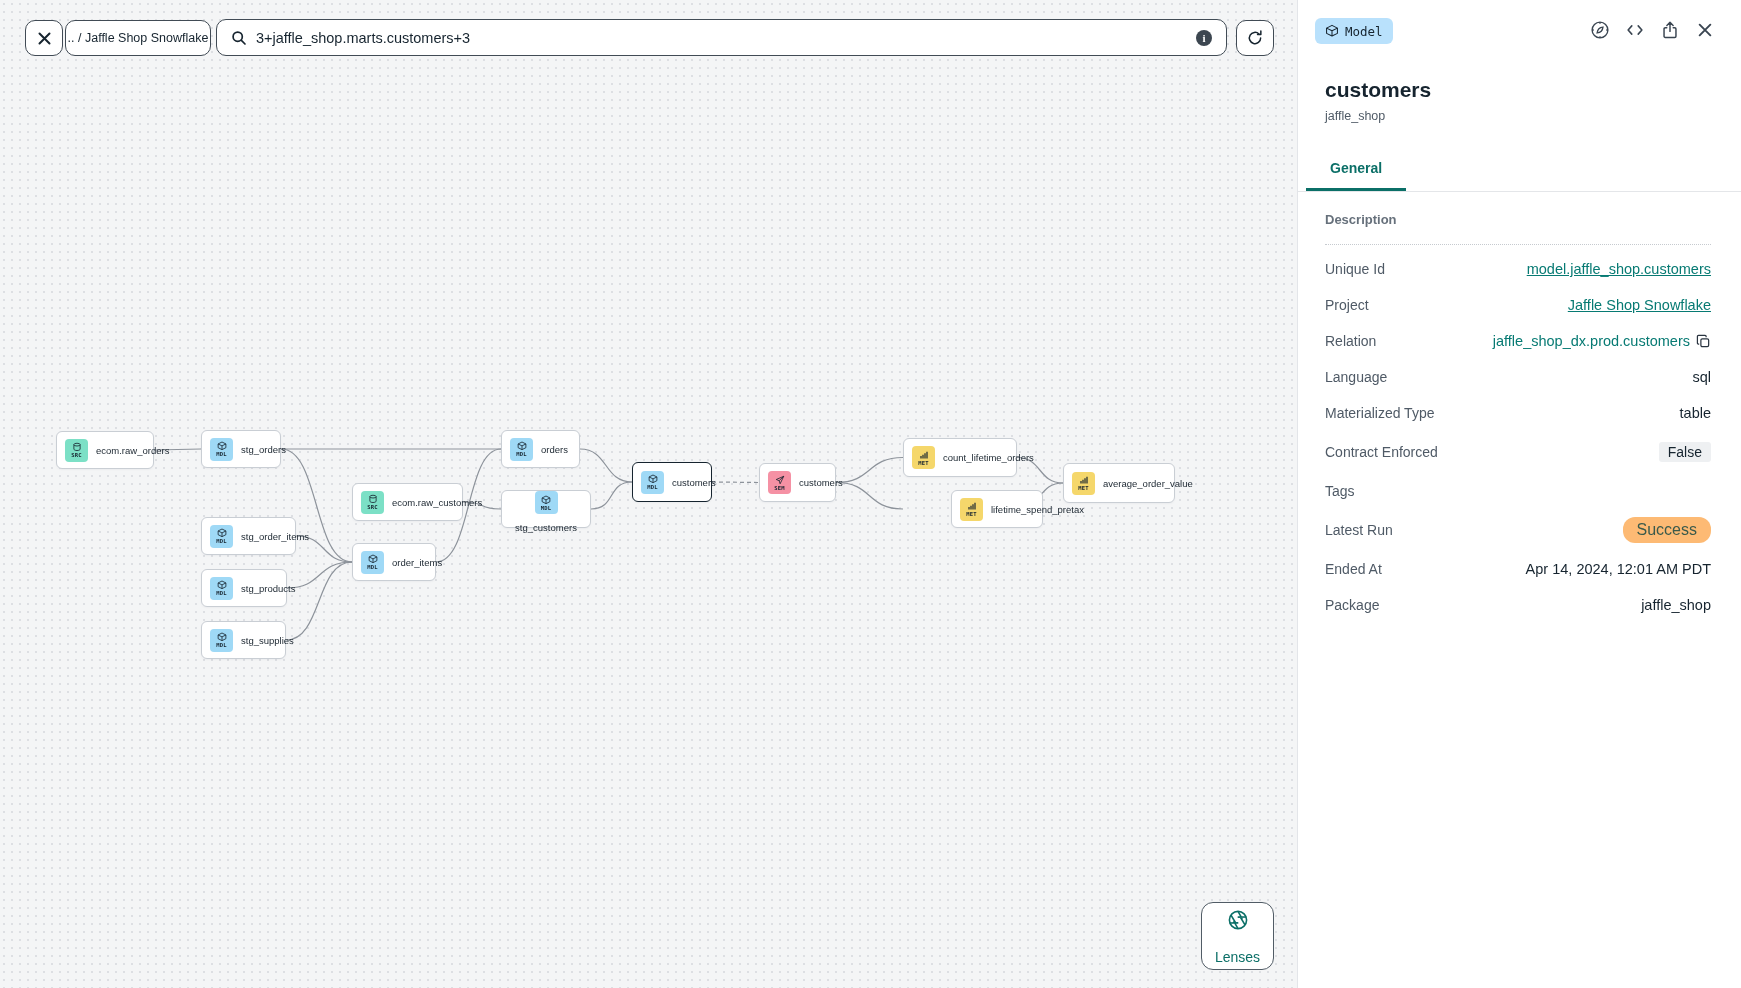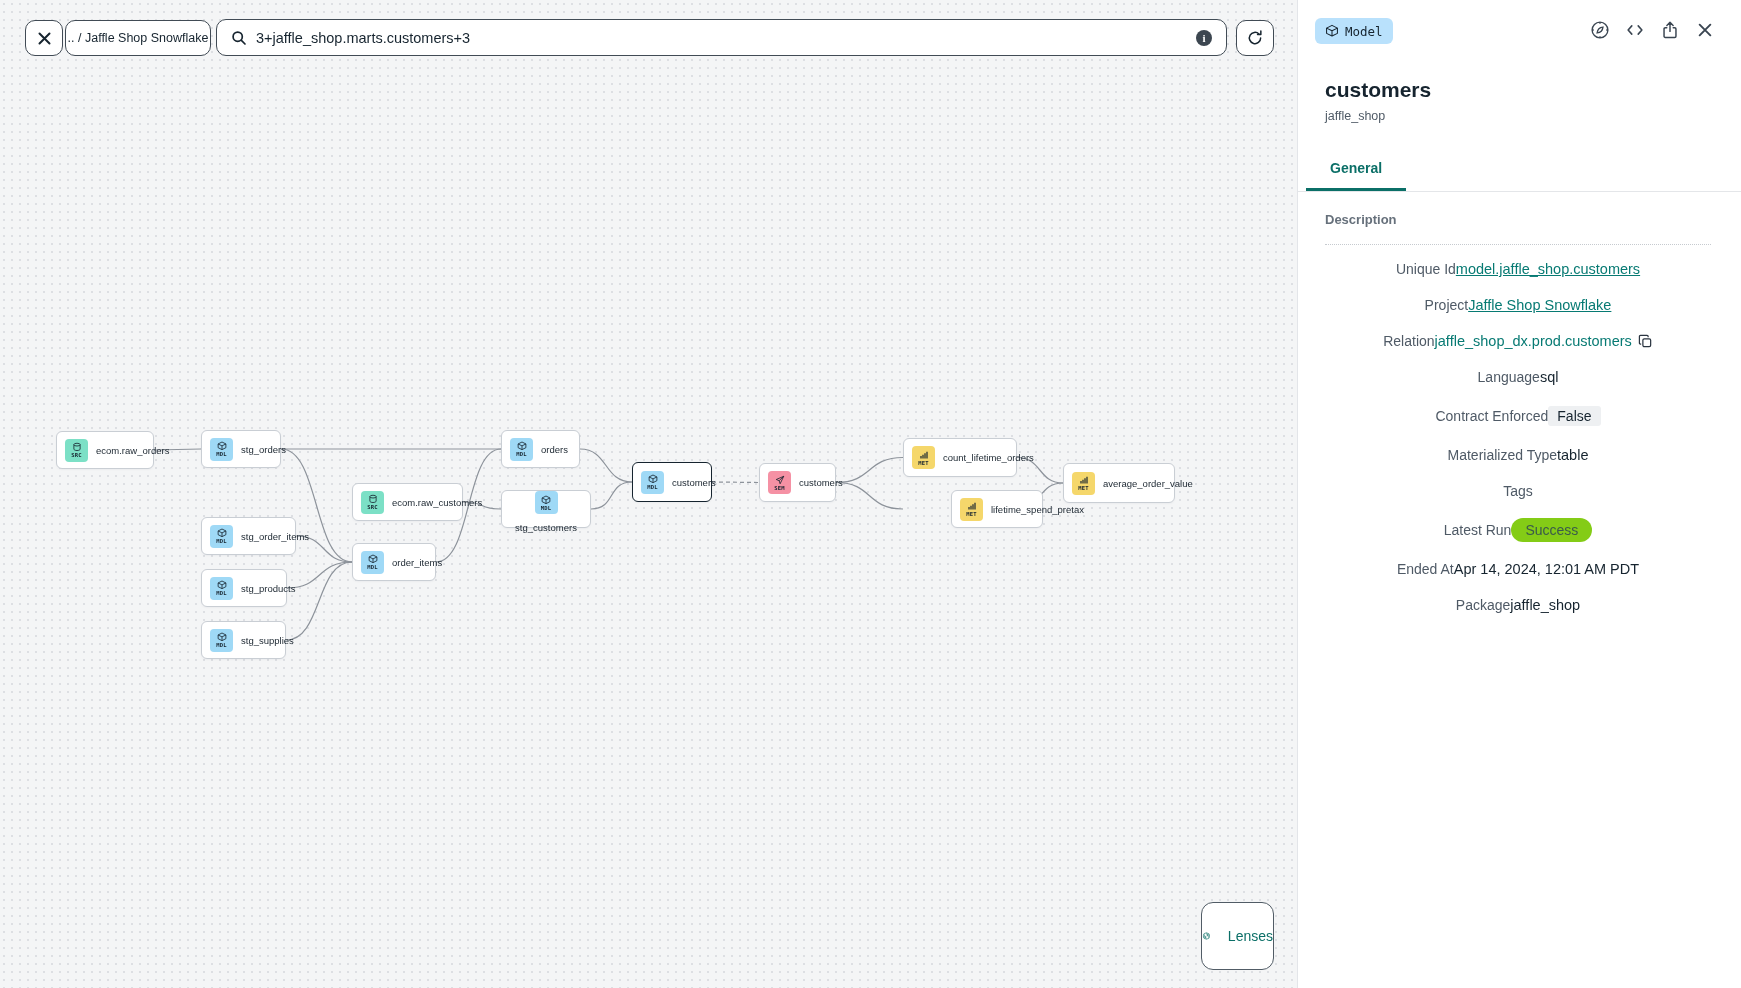--- a/index.html
+++ b/index.html
@@ -41,21 +41,21 @@
   #searchbar input { border:none; outline:none; flex:1; font-size:14.5px;
     color:#16242f; font-family:"Liberation Sans", sans-serif; background:transparent; }
   .info-dot { width:16px; height:16px; border-radius:50%; background:#3c4650;
     color:#fff; font-size:11px; font-weight:bold; line-height:16px;
     text-align:center; font-family:"Liberation Serif", serif; cursor:pointer; }
   #btn-refresh { left:1236px; top:20px; width:38px; height:36px; }
 
   
   #lenses-btn { position:absolute; left:1201px; top:902px; width:73px; height:68px;
     background:#fff; border:1.5px solid #515c66; border-radius:12px;
-    display:flex; align-items:center; justify-content:center;
+    display:flex; flex-direction:column; align-items:center; justify-content:center;
     gap:17px; cursor:pointer; }
   #lenses-btn .llabel { color:#0b6f67; font-size:14px; }
 
   
   #panel { position:absolute; left:1297px; top:0; width:444px; height:988px;
     background:#fff; border-left:1px solid #e3e5e9; }
   .panel-head { position:relative; height:58px; padding:18px 27px 0 17px; }
   .res-badge { position:absolute; left:17px; top:18px; height:26px;
     background:#b9e1fc; border-radius:6px; display:flex; align-items:center;
     gap:6px; padding:0 10px; font-family:"DejaVu Sans Mono", monospace;
@@ -74,33 +74,33 @@
     font-weight:bold; color:#0b6f67; border-bottom:3px solid #0b6f67;
     cursor:pointer; }
 
   .panel-body { padding:20px 30px 0 27px; }
   .sec-label { font-size:13px; font-weight:bold; color:#66707b; }
   .desc { margin-top:15px; font-size:15px; line-height:26px; color:#16242f;
     max-width:392px; }
   .dotted-sep { margin-top:17px; border-top:1.5px dotted #c6cacf; }
 
   .rows { margin-top:6px; }
-  .row { display:flex; align-items:center; justify-content:center;
+  .row { display:flex; align-items:center; justify-content:space-between;
     min-height:36px; }
   .row.tall { min-height:42px; }
   .rl { font-size:14px; color:#4f5a66; }
   .rv { font-size:14.5px; color:#16242f; text-align:right; }
   .rv.link { color:#077a73; text-decoration:underline; cursor:pointer; }
   .rv.teal { color:#077a73; }
   .copy-btn { margin-left:6px; color:#2a3440; cursor:pointer; display:inline-flex;
     vertical-align:-3px; }
   .badge-gray { background:#eef0f2; border-radius:3px; padding:2px 9px;
     font-size:14px; color:#16242f; }
-  .badge-green { background:#84cc16; border-radius:12px; padding:4px 14px;
-    font-size:14px; color:#3a5a4b; }
+  .badge-green { background:#fdba74; border-radius:12px; padding:4px 14px;
+    font-size:16px; color:#3a5a4b; }
 </style>
 </head>
 <body>
 
 <div id="app">
 
   <div id="canvas">
     <svg id="edges" viewBox="0 0 1297 988">
         <path d="M 154 450 L 201 449"></path>
         <path d="M 281 449 L 501 449"></path>
@@ -353,29 +353,29 @@
                 <svg width="15" height="15" viewBox="0 0 16 16" fill="none" stroke="#2a3440" stroke-width="1.3" stroke-linejoin="round">
                   <rect x="5.2" y="5.2" width="8.3" height="8.3" rx="1.5"></rect>
                   <path d="M3.4 10.8H2.6a1.1 1.1 0 0 1-1.1-1.1V2.6a1.1 1.1 0 0 1 1.1-1.1h7.1a1.1 1.1 0 0 1 1.1 1.1v.8"></path>
                 </svg>
               </span></span>
           </div>
           <div class="row">
             <span class="rl">Language</span>
             <span class="rv">sql</span>
           </div>
+          <div class="row">
+            <span class="rl">Materialized Type</span>
+            <span class="rv">table</span>
+          </div>
           <div class="row tall">
             <span class="rl">Contract Enforced</span>
             <span class="badge-gray">False</span>
           </div>
           <div class="row">
-            <span class="rl">Materialized Type</span>
-            <span class="rv">table</span>
-          </div>
-          <div class="row">
             <span class="rl">Tags</span>
             <span class="rv"></span>
           </div>
           <div class="row tall">
             <span class="rl">Latest Run</span>
             <span class="badge-green">Success</span>
           </div>
           <div class="row">
             <span class="rl">Ended At</span>
             <span class="rv">Apr 14, 2024, 12:01 AM PDT</span>

